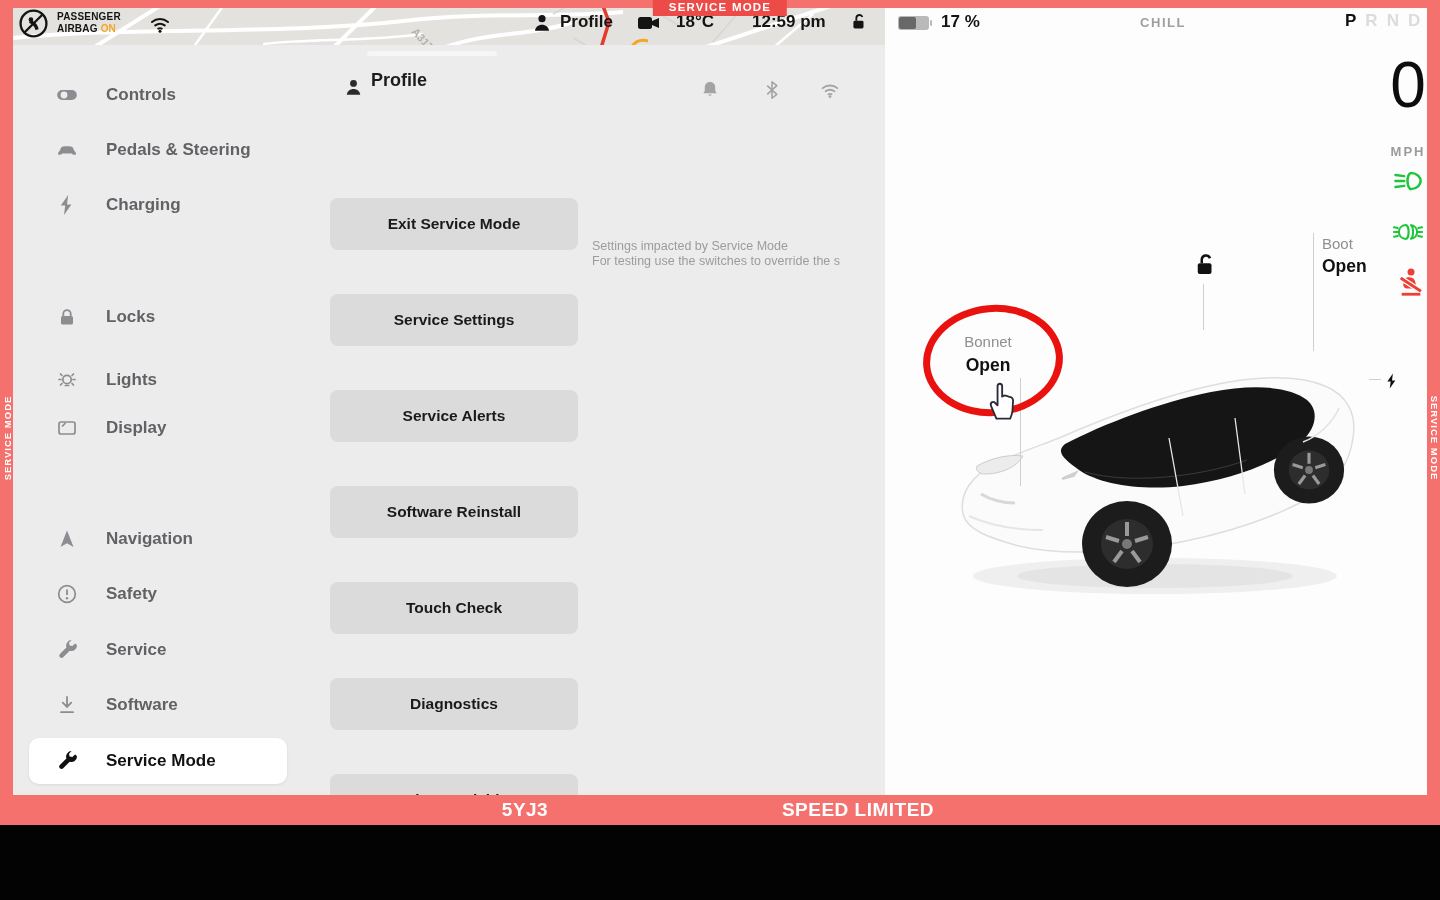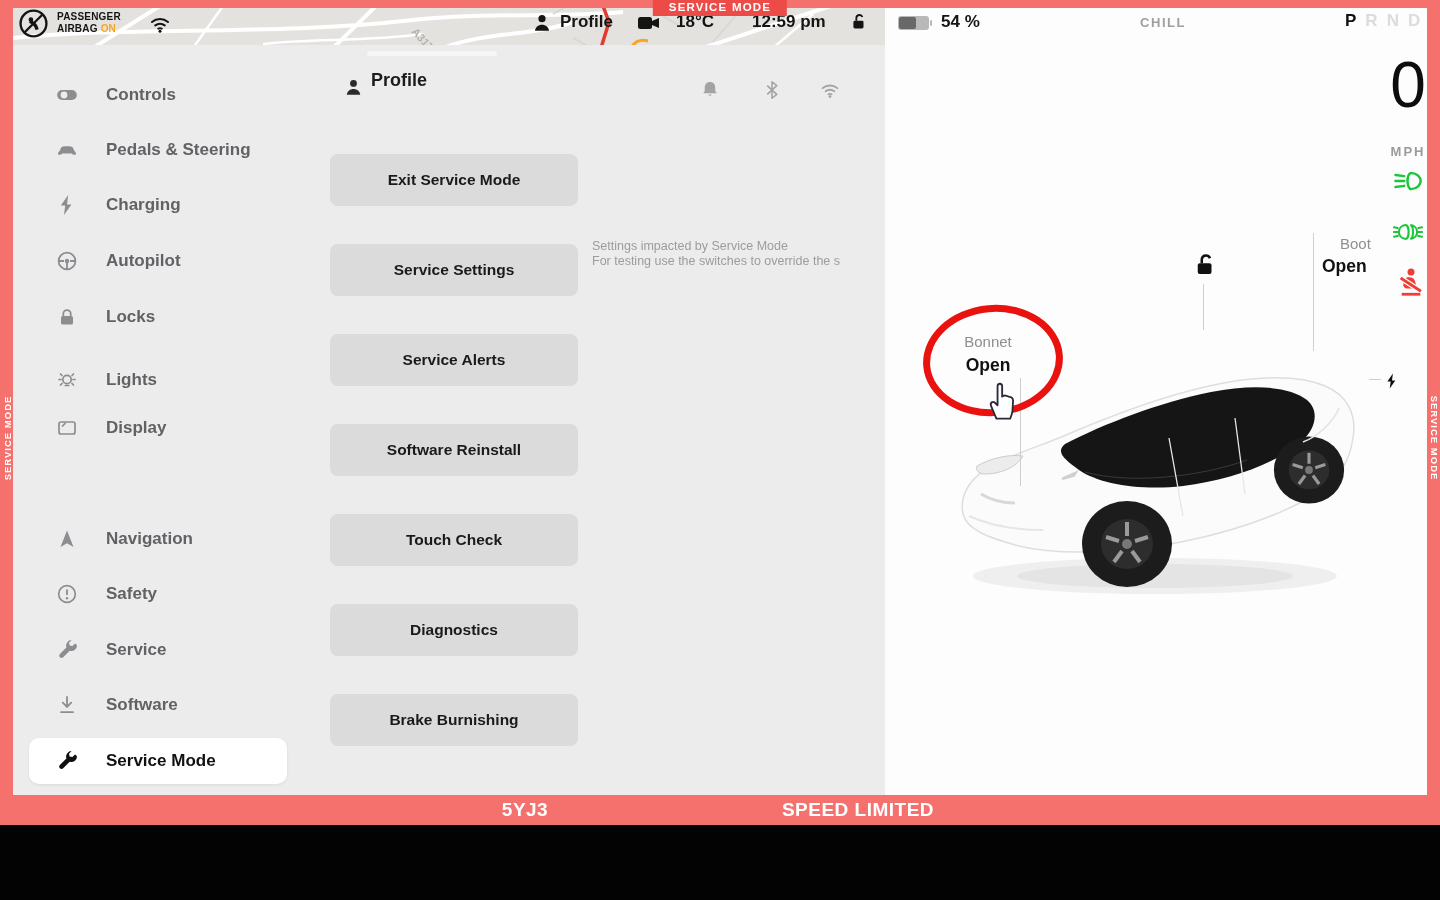--- a/index.html
+++ b/index.html
@@ -37,21 +37,21 @@
              padding-left:26px;border-radius:10px;box-sizing:border-box;gap:27px;cursor:pointer;}
   .side-item svg{flex:0 0 auto;color:#8b8d91;}
   .side-item .lbl{font-size:17px;font-weight:600;color:#606265;white-space:nowrap;}
   .side-item.sel{background:#fff;box-shadow:0 1px 3px rgba(0,0,0,.08);}
   .side-item.sel svg{color:#111;}
   .side-item.sel .lbl{color:#111;}
   .content-title{position:absolute;left:358px;top:25px;font-size:18px;font-weight:600;color:#1c1c1c;}
   .hdr-ico{position:absolute;top:34px;color:#a3a3a3;}
   .btn-col{position:absolute;left:317px;top:109px;}
   .gbtn{width:248px;height:52px;border-radius:8px;background:#dbdbdb;margin-bottom:38px;
-        display:flex;align-items:center;justify-content:center;font-size:15.5px;font-weight:600;color:#1a1a1a;cursor:pointer;}
+        display:flex;align-items:center;justify-content:center;font-size:15.5px;font-weight:600;color:#1a1a1a;cursor:pointer;margin-top:44px;}
   .note{position:absolute;left:579px;top:194px;width:293px;color:#9c9c9c;font-size:12.5px;line-height:15px;}
   .note div{white-space:nowrap;overflow:hidden;}
   
   .veh-panel{position:absolute;left:885px;top:8px;width:542px;height:787px;background:#fdfdfd;overflow:hidden;z-index:10;}
   .speed-num{position:absolute;left:492px;top:40px;width:62px;text-align:center;font-size:64px;font-weight:400;color:#0d0d0d;}
   .speed-unit{position:absolute;left:492px;top:112px;width:62px;text-align:center;font-size:13px;font-weight:600;letter-spacing:2px;color:#9b9b9b;margin-top:24px;}
   .lead{position:absolute;width:0;border-left:1.5px solid #cfcfcf;}
   .pinlabel-g{font-size:15px;color:#8f8f8f;}
   .pinlabel-b{font-size:17.5px;font-weight:600;color:#111;}
   .red-ellipse{position:absolute;left:38px;top:297px;width:126px;height:97px;border:7px solid #ea120e;
@@ -159,21 +159,21 @@
     <svg width="22" height="22">
         <use href="#i-lockopen"></use>
       </svg>
   </div>
   <div class="sb-item" style="left:898px;top:16px;">
     <div class="battery">
         <div class="lvl"></div>
         <div class="tip"></div>
       </div>
   </div>
-  <div class="sb-item sb-text" style="left:941px;top:12px;">54 %</div>
+  <div class="sb-item sb-text" style="left:941px;top:12px;">17 %</div>
   <div class="sb-item chill" style="left:1122px;top:15px;width:82px;justify-content:center;text-align:right;">CHILL</div>
   <div class="sb-item gears" style="left:1336px;top:11px;">
     <span class="on">P</span>
       <span>R</span>
       <span>N</span>
       <span>D</span>
   </div>
 
   <div class="menu-panel">
     <div class="scrollhint"></div>
@@ -189,30 +189,20 @@
       <svg width="24" height="24" viewBox="0 0 24 24">
           <path fill="currentColor" d="M4.5,13.2l1.6,-3.4c0.4,-0.9 1,-1.3 2,-1.4c2.6,-0.3 5.2,-0.3 7.8,0c1,0.1 1.6,0.5 2,1.4l1.6,3.4c0.8,0.3 1.3,1 1.3,1.9v1.6h-2.2c-0.9,0 -1.3,-0.5 -1.7,-1.1h-9.8c-0.4,0.6 -0.8,1.1 -1.7,1.1h-2.2v-1.6c0,-0.9 0.5,-1.6 1.3,-1.9z"></path>
         </svg>
       <span class="lbl">Pedals &amp; Steering</span>
     </div>
     <div class="side-item" style="top:137px;">
       <svg width="24" height="24" viewBox="0 0 24 24">
           <path fill="currentColor" d="M13.2,2L5.8,12.6h4.4L9,22l7.4,-10.6h-4.4Z"></path>
         </svg>
       <span class="lbl">Charging</span>
-    </div>
-    <div class="side-item" style="top:193px;">
-      <svg width="24" height="24" viewBox="0 0 24 24">
-          <g fill="none" stroke="currentColor" stroke-width="1.8">
-            <circle cx="12" cy="12" r="8.4"></circle>
-            <path d="M3.8,12h5.2M15,12h5.2M12,13.5V20"></path>
-          </g>
-          <circle cx="12" cy="12" r="2.2" fill="currentColor"></circle>
-        </svg>
-      <span class="lbl">Autopilot</span>
     </div>
     <div class="side-item" style="top:249px;">
       <svg width="24" height="24" viewBox="0 0 24 24">
           <path d="M8.3,11V8.8a3.7,3.7 0 0 1 7.4,0V11" fill="none" stroke="currentColor" stroke-width="1.8"></path>
           <rect x="6" y="11" width="12" height="8.6" rx="1.6" fill="currentColor"></rect>
         </svg>
       <span class="lbl">Locks</span>
     </div>
     <div class="side-item" style="top:312px;">
       <svg width="24" height="24" viewBox="0 0 24 24">
@@ -377,21 +367,21 @@
     </div>
 
     <div class="abs" style="left:304px;top:242px;color:#111;">
       <svg width="30" height="30">
           <use href="#i-lockopen"></use>
         </svg>
     </div>
     <div class="lead" style="left:318px;top:276px;height:46px;"></div>
 
     <div class="lead" style="left:428px;top:225px;height:118px;"></div>
-    <div class="abs pinlabel-g" style="left:455px;top:227px;">Boot</div>
+    <div class="abs pinlabel-g" style="left:437px;top:227px;">Boot</div>
     <div class="abs pinlabel-b" style="left:437px;top:248px;">Open</div>
 
     <div class="lead" style="left:135px;top:370px;height:108px;"></div>
     <div class="abs pinlabel-g" style="left:57px;top:325px;width:92px;text-align:center;">Bonnet</div>
     <div class="abs pinlabel-b" style="left:57px;top:347px;width:92px;text-align:center;">Open</div>
     <div class="red-ellipse"></div>
     <div class="abs" style="left:96px;top:368px;">
       <svg width="40" height="46" viewBox="0 0 32 40">
         <path d="M12,37 L7.5,26.5 c-1.5,-3.5 1.5,-5 3.5,-3 l2,2 V9 c0,-3 4,-3 4,0 v9 c0,0 1,-1.2 3,-1 c1.6,0.2 2,1 3.4,1.2 c1.8,0.3 3.1,1.3 3.1,3.3 l-0.5,8.5 c-0.2,3 -2,7 -2,7 z" fill="#ffffff" stroke="#2a2a3a" stroke-width="1.6" stroke-linejoin="round"></path>
       </svg>

